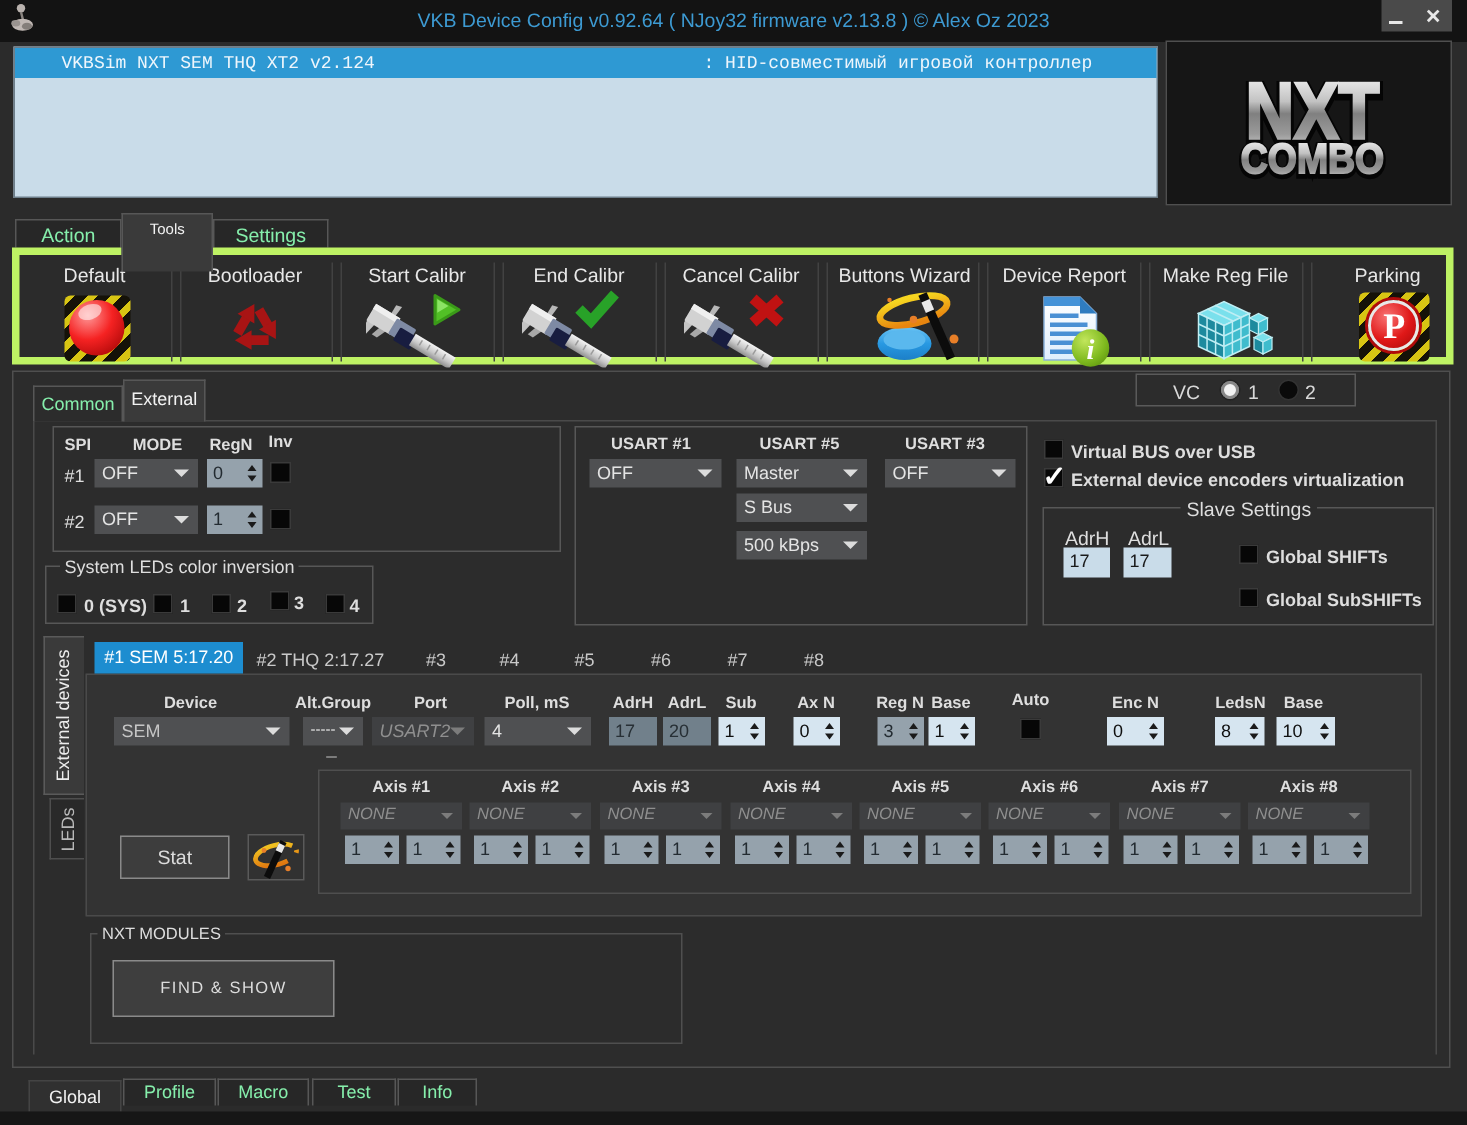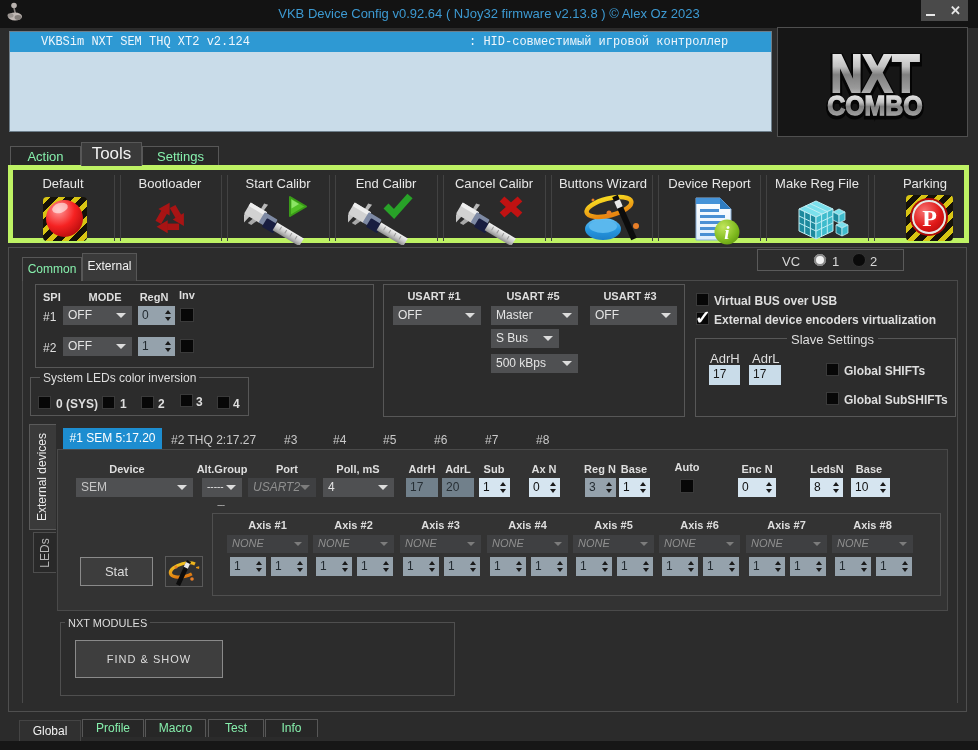--- a/index.html
+++ b/index.html
@@ -80,21 +80,21 @@
     </g>
     <g transform="translate(97,0) scale(0.89,1) translate(-97,0)">
       <text x="97" y="89" font-size="28" stroke="#050505" stroke-width="5">COMBO</text>
       <text x="97" y="87.5" font-size="28" fill="url(#met)" stroke="url(#met)" stroke-width="1.4">COMBO</text>
     </g>
   </g>
 </svg>
 </div>
 
 <div class="tab" style="left:10px; top:146px; width:71px; height:20px; line-height:19px; font-size:13px;">Action</div>
-<div class="tab active" style="left:81px; top:142px; width:61px; height:24px; line-height:22px; font-size:17px; z-index:3;">Tools</div>
+<div class="tab active" style="left:81px; top:142px; width:61px; height:39px; line-height:22px; font-size:10px; z-index:3;">Tools</div>
 <div class="tab" style="left:142px; top:146px; width:77px; height:20px; line-height:19px; font-size:13px;">Settings</div>
 <div id="toolbar">
   <div class="tbtn-label" style="left:10px; width:80px;">Default</div>
   <div class="tbtn-label" style="left:117px; width:80px;">Bootloader</div>
   <div class="tbtn-label" style="left:225px; width:80px;">Start Calibr</div>
   <div class="tbtn-label" style="left:333px; width:80px;">End Calibr</div>
   <div class="tbtn-label" style="left:438px; width:86px;">Cancel Calibr</div>
   <div class="tbtn-label" style="left:543px; width:94px;">Buttons Wizard</div>
   <div class="tbtn-label" style="left:654px; width:85px;">Device Report</div>
   <div class="tbtn-label" style="left:760px; width:88px;">Make Reg File</div>
@@ -337,21 +337,21 @@
   <div class="cb" style="left:217px; top:396px; width:13px; height:13px;"></div>
   <div class="lblb" style="left:233px; top:397px; font-size:12px;">4</div>
 
   <div class="gb" style="left:383px; top:284px; width:302px; height:133px;"></div>
   <div class="lblb" style="left:404px; top:290px; width:60px; text-align:center;">USART #1</div>
   <div class="lblb" style="left:503px; top:290px; width:60px; text-align:center;">USART #5</div>
   <div class="lblb" style="left:600px; top:290px; width:60px; text-align:center;">USART #3</div>
   <div class="dd" style="left:393px; top:306px; width:88px;">OFF</div>
   <div class="dd" style="left:491px; top:306px; width:87px;">Master</div>
   <div class="dd" style="left:590px; top:306px; width:87px;">OFF</div>
-  <div class="dd" style="left:491px; top:329px; width:68px;">S Bus</div>
+  <div class="dd" style="left:491px; top:329px; width:87px;">S Bus</div>
   <div class="dd" style="left:491px; top:354px; width:87px;">500 kBps</div>
 
   <div class="cb" style="left:696px; top:293px; width:13px; height:13px;"></div>
   <div class="lblb" style="left:714px; top:294px; font-size:12px;">Virtual BUS over USB</div>
   <div class="cb" style="left:696px; top:312px; width:13px; height:13px;"></div>
   <div class="abs" style="left:695px; top:306px; color:#fff; font-size:19px; font-weight:bold;">✓</div>
   <div class="lblb" style="left:714px; top:313px; font-size:12px;">External device encoders virtualization</div>
   <div class="gb" style="left:695px; top:338px; width:261px; height:79px;"></div>
   <div class="lbl" style="left:787px; top:332px; font-size:13px; background:#2c2c2c; padding:0 4px;">Slave Settings</div>
   <div class="lbl" style="left:710px; top:351px; font-size:13px;">AdrH</div>

